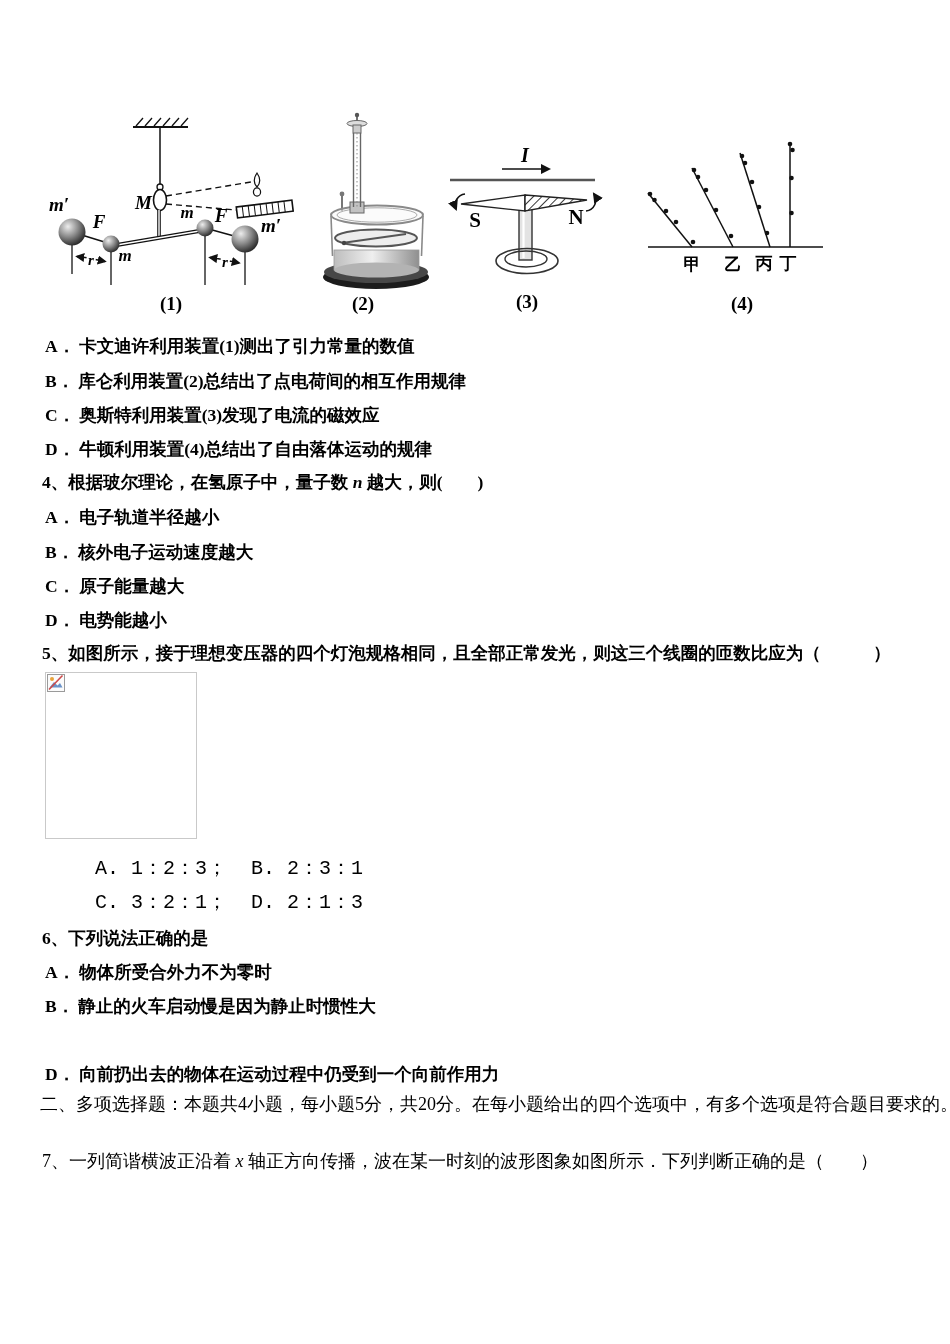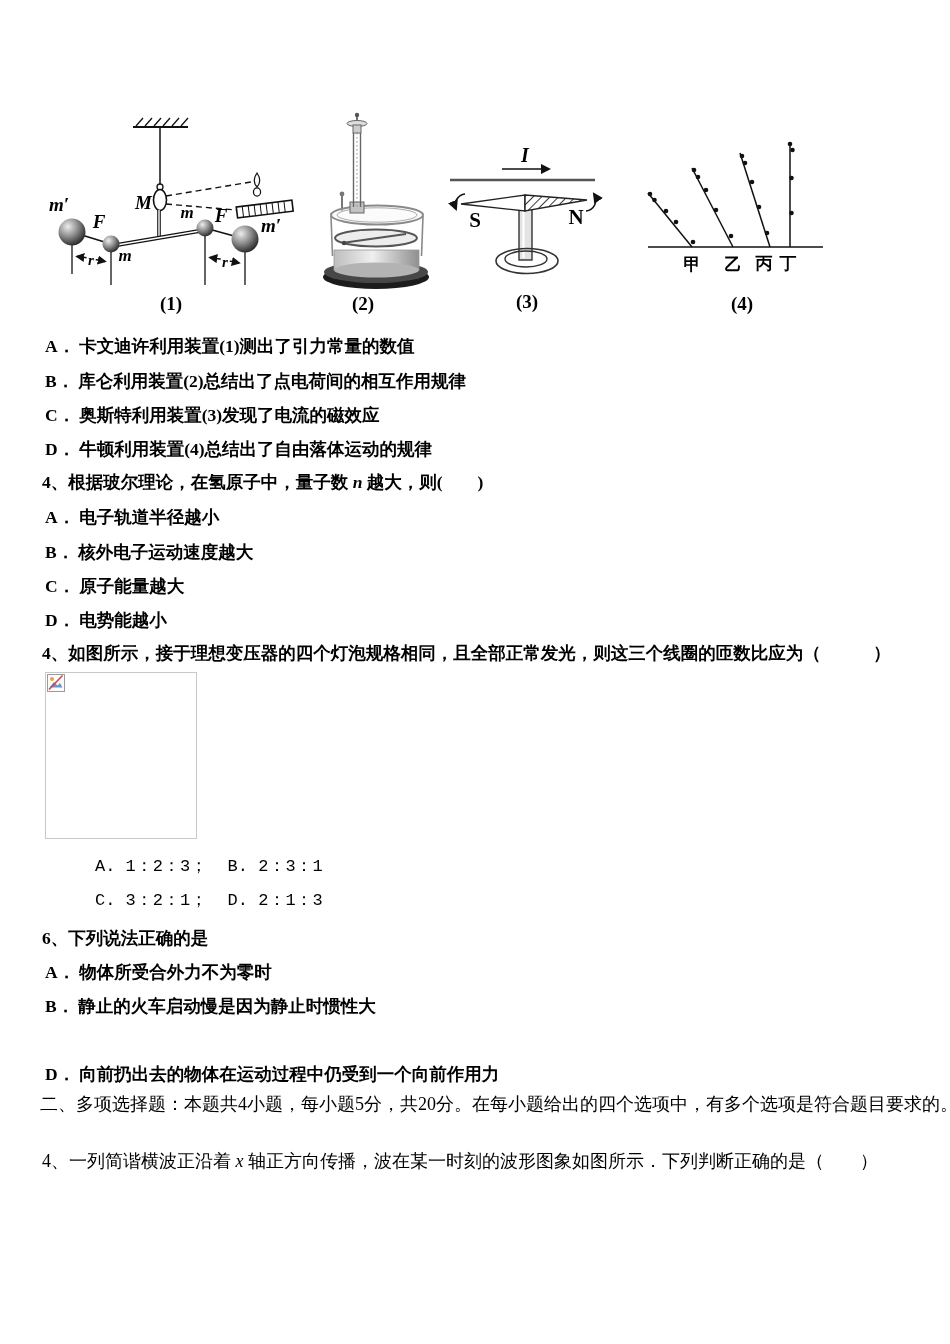--- a/index.html
+++ b/index.html
@@ -1,21 +1,21 @@
 <!DOCTYPE html>
 <html><head>
 <meta charset="utf-8">
 <style>
   html,body{margin:0;padding:0;background:#ffffff;}
   .page{position:relative;width:950px;height:1344px;background:#ffffff;overflow:hidden;
         font-family:"Liberation Serif","DejaVu Serif",serif;color:#000;}
   .t{position:absolute;white-space:pre;line-height:1.25;}
   .b{font-weight:bold;font-size:17.5px;text-align:center;}
   .r{font-weight:normal;font-size:18px;}
-  .mono{font-family:"Liberation Mono","DejaVu Sans Mono",monospace;font-size:17px;font-weight:normal;}
+  .mono{font-family:"Liberation Mono","DejaVu Sans Mono",monospace;font-size:20px;font-weight:normal;}
   .var{font-style:italic;font-family:"Liberation Serif","DejaVu Serif",serif;}
   .letter{margin-right:4px;}
   .fig{position:absolute;}
   .fig text{font-family:"Liberation Serif","DejaVu Serif",serif;}
   .img-box{position:absolute;left:45px;top:672px;width:150px;height:165px;
            border:1px solid #c9c9c9;background:#fff;}
   .broken-ico{position:absolute;left:1px;top:1px;width:18px;height:18px;}
 </style>
 </head>
 <body>
@@ -184,36 +184,36 @@
   <div class="t b" style="left:45px;top:371px"><span class="letter">B．</span><span>库仑利用装置(2)总结出了点电荷间的相互作用规律</span></div>
   <div class="t b" style="left:45px;top:405px"><span class="letter">C．</span><span>奥斯特利用装置(3)发现了电流的磁效应</span></div>
   <div class="t b" style="left:45px;top:439px"><span class="letter">D．</span><span>牛顿利用装置(4)总结出了自由落体运动的规律</span></div>
 
   <div class="t b" style="left:42px;top:472px"><span>4、根据玻尔理论，在氢原子中，量子数 </span><span class="var">n</span><span> 越大，则(　　)</span></div>
   <div class="t b" style="left:45px;top:507px"><span class="letter">A．</span><span>电子轨道半径越小</span></div>
   <div class="t b" style="left:45px;top:542px"><span class="letter">B．</span><span>核外电子运动速度越大</span></div>
   <div class="t b" style="left:45px;top:576px"><span class="letter">C．</span><span>原子能量越大</span></div>
   <div class="t b" style="left:45px;top:610px"><span class="letter">D．</span><span>电势能越小</span></div>
 
-  <div class="t b" style="left:42px;top:643px">4、如图所示，接于理想变压器的四个灯泡规格相同，且全部正常发光，则这三个线圈的匝数比应为（　　　）</div>
+  <div class="t b" style="left:42px;top:643px">5、如图所示，接于理想变压器的四个灯泡规格相同，且全部正常发光，则这三个线圈的匝数比应为（　　　）</div>
 
   <div class="img-box">
     <svg class="broken-ico" width="18" height="18" viewBox="0 0 18 18">
       <rect x="0.5" y="0.5" width="17" height="17" fill="#fbfbfb" stroke="#9a9a9a" stroke-width="1"></rect>
       <circle cx="5" cy="5" r="2" fill="#e8a33d"></circle>
       <path d="M2.5,13.5 L7,8 L10.5,11.5 L13,9 L15.5,13.5 Z" fill="#6b93c9"></path>
       <line x1="15.5" y1="1.5" x2="2" y2="15.5" stroke="#cc4a4a" stroke-width="1.6"></line>
     </svg>
   </div>
 
   <div class="t mono" style="left:95px;top:856px">A. 1：2：3；  B. 2：3：1</div>
   <div class="t mono" style="left:95px;top:890px">C. 3：2：1；  D. 2：1：3</div>
 
   <div class="t b" style="left:42px;top:928px">6、下列说法正确的是</div>
   <div class="t b" style="left:45px;top:962px"><span class="letter">A．</span><span>物体所受合外力不为零时</span></div>
   <div class="t b" style="left:45px;top:996px"><span class="letter">B．</span><span>静止的火车启动慢是因为静止时惯性大</span></div>
   <div class="t b" style="left:45px;top:1064px"><span class="letter">D．</span><span>向前扔出去的物体在运动过程中仍受到一个向前作用力</span></div>
 
   <div class="t r" style="left:40px;top:1093px">二、多项选择题：本题共4小题，每小题5分，共20分。在每小题给出的四个选项中，有多个选项是符合题目要求的。</div>
 
-  <div class="t r" style="left:42px;top:1150px"><span>4、一列简谐横波正沿着 </span><span class="var">x</span><span> 轴正方向传播，波在某一时刻的波形图象如图所示．下列判断正确的是（　　）</span></div>
+  <div class="t r" style="left:42px;top:1150px"><span>7、一列简谐横波正沿着 </span><span class="var">x</span><span> 轴正方向传播，波在某一时刻的波形图象如图所示．下列判断正确的是（　　）</span></div>
 
 </div>
 
 </body></html>

